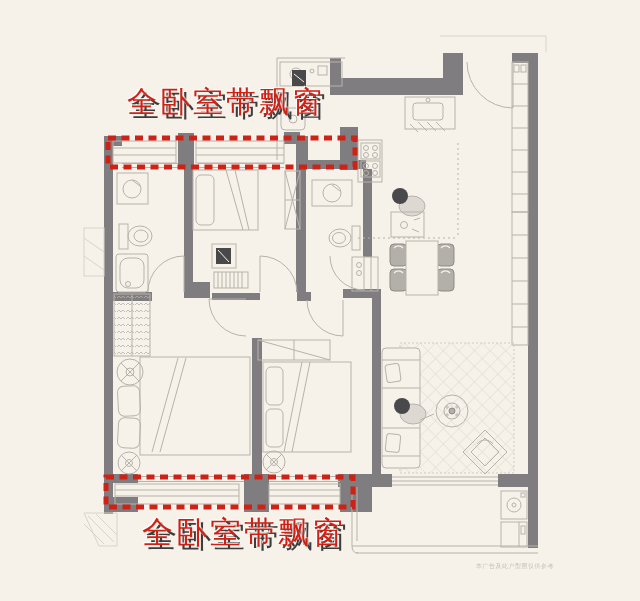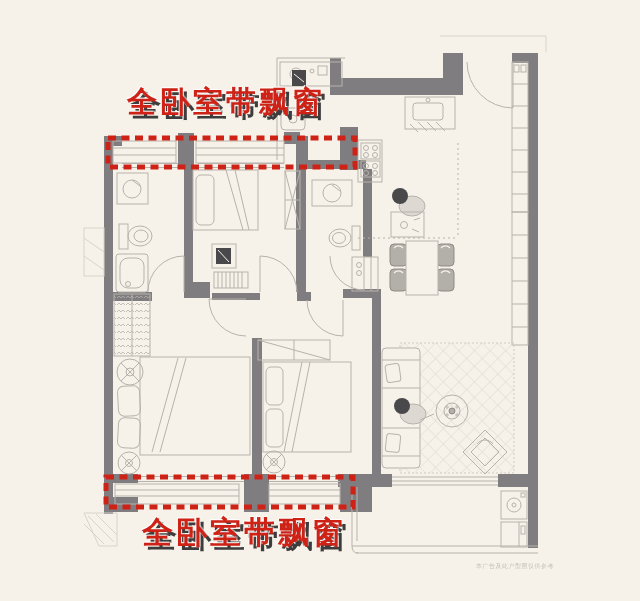--- a/index.html
+++ b/index.html
@@ -13,21 +13,21 @@
   .furn{fill:none;stroke:var(--line_gray,#b7b3ac);stroke-width:1;}
   .furnlight{fill:none;stroke:var(--line_light,#d6d2ca);stroke-width:1;}
   .furnfill{fill:#f6f2ea;stroke:var(--line_gray,#b7b3ac);stroke-width:1;}
   .darkfill{fill:var(--dark_fill,#49484b);stroke:none;}
   .grayfill{fill:#b3afa9;stroke:#8d8a85;stroke-width:1;}
   .softfill{fill:#ddd8d1;stroke:var(--line_gray,#b7b3ac);stroke-width:1;}
   .dotted{fill:none;stroke:var(--line_gray,#b7b3ac);stroke-width:1;stroke-dasharray:2 3;}
   .red-dash{fill:none;stroke:var(--highlight_red,#ce2217);stroke-width:5;stroke-dasharray:8 5.5;}
   .label-red{
     position:absolute;color:var(--highlight_red,#ce2217);
-    font-weight:700;font-size:30px;letter-spacing:3px;line-height:1;
+    font-weight:400;font-size:30px;letter-spacing:3px;line-height:1;
     text-shadow:-1px -1px 0 rgba(255,255,255,.85),1px -1px 0 rgba(255,255,255,.5),4px 4px 0 var(--shadow_dark,#3e3d3d);
     white-space:nowrap;
   }
   #label-top{left:127px;top:87px;}
   #label-bottom{left:142px;top:517px;font-size:31px;}
   #disclaimer{
     position:absolute;left:476px;top:562px;
     color:var(--disclaimer_gray,#c3bfb7);font-size:6px;letter-spacing:.5px;white-space:nowrap;
   }
 </style>

